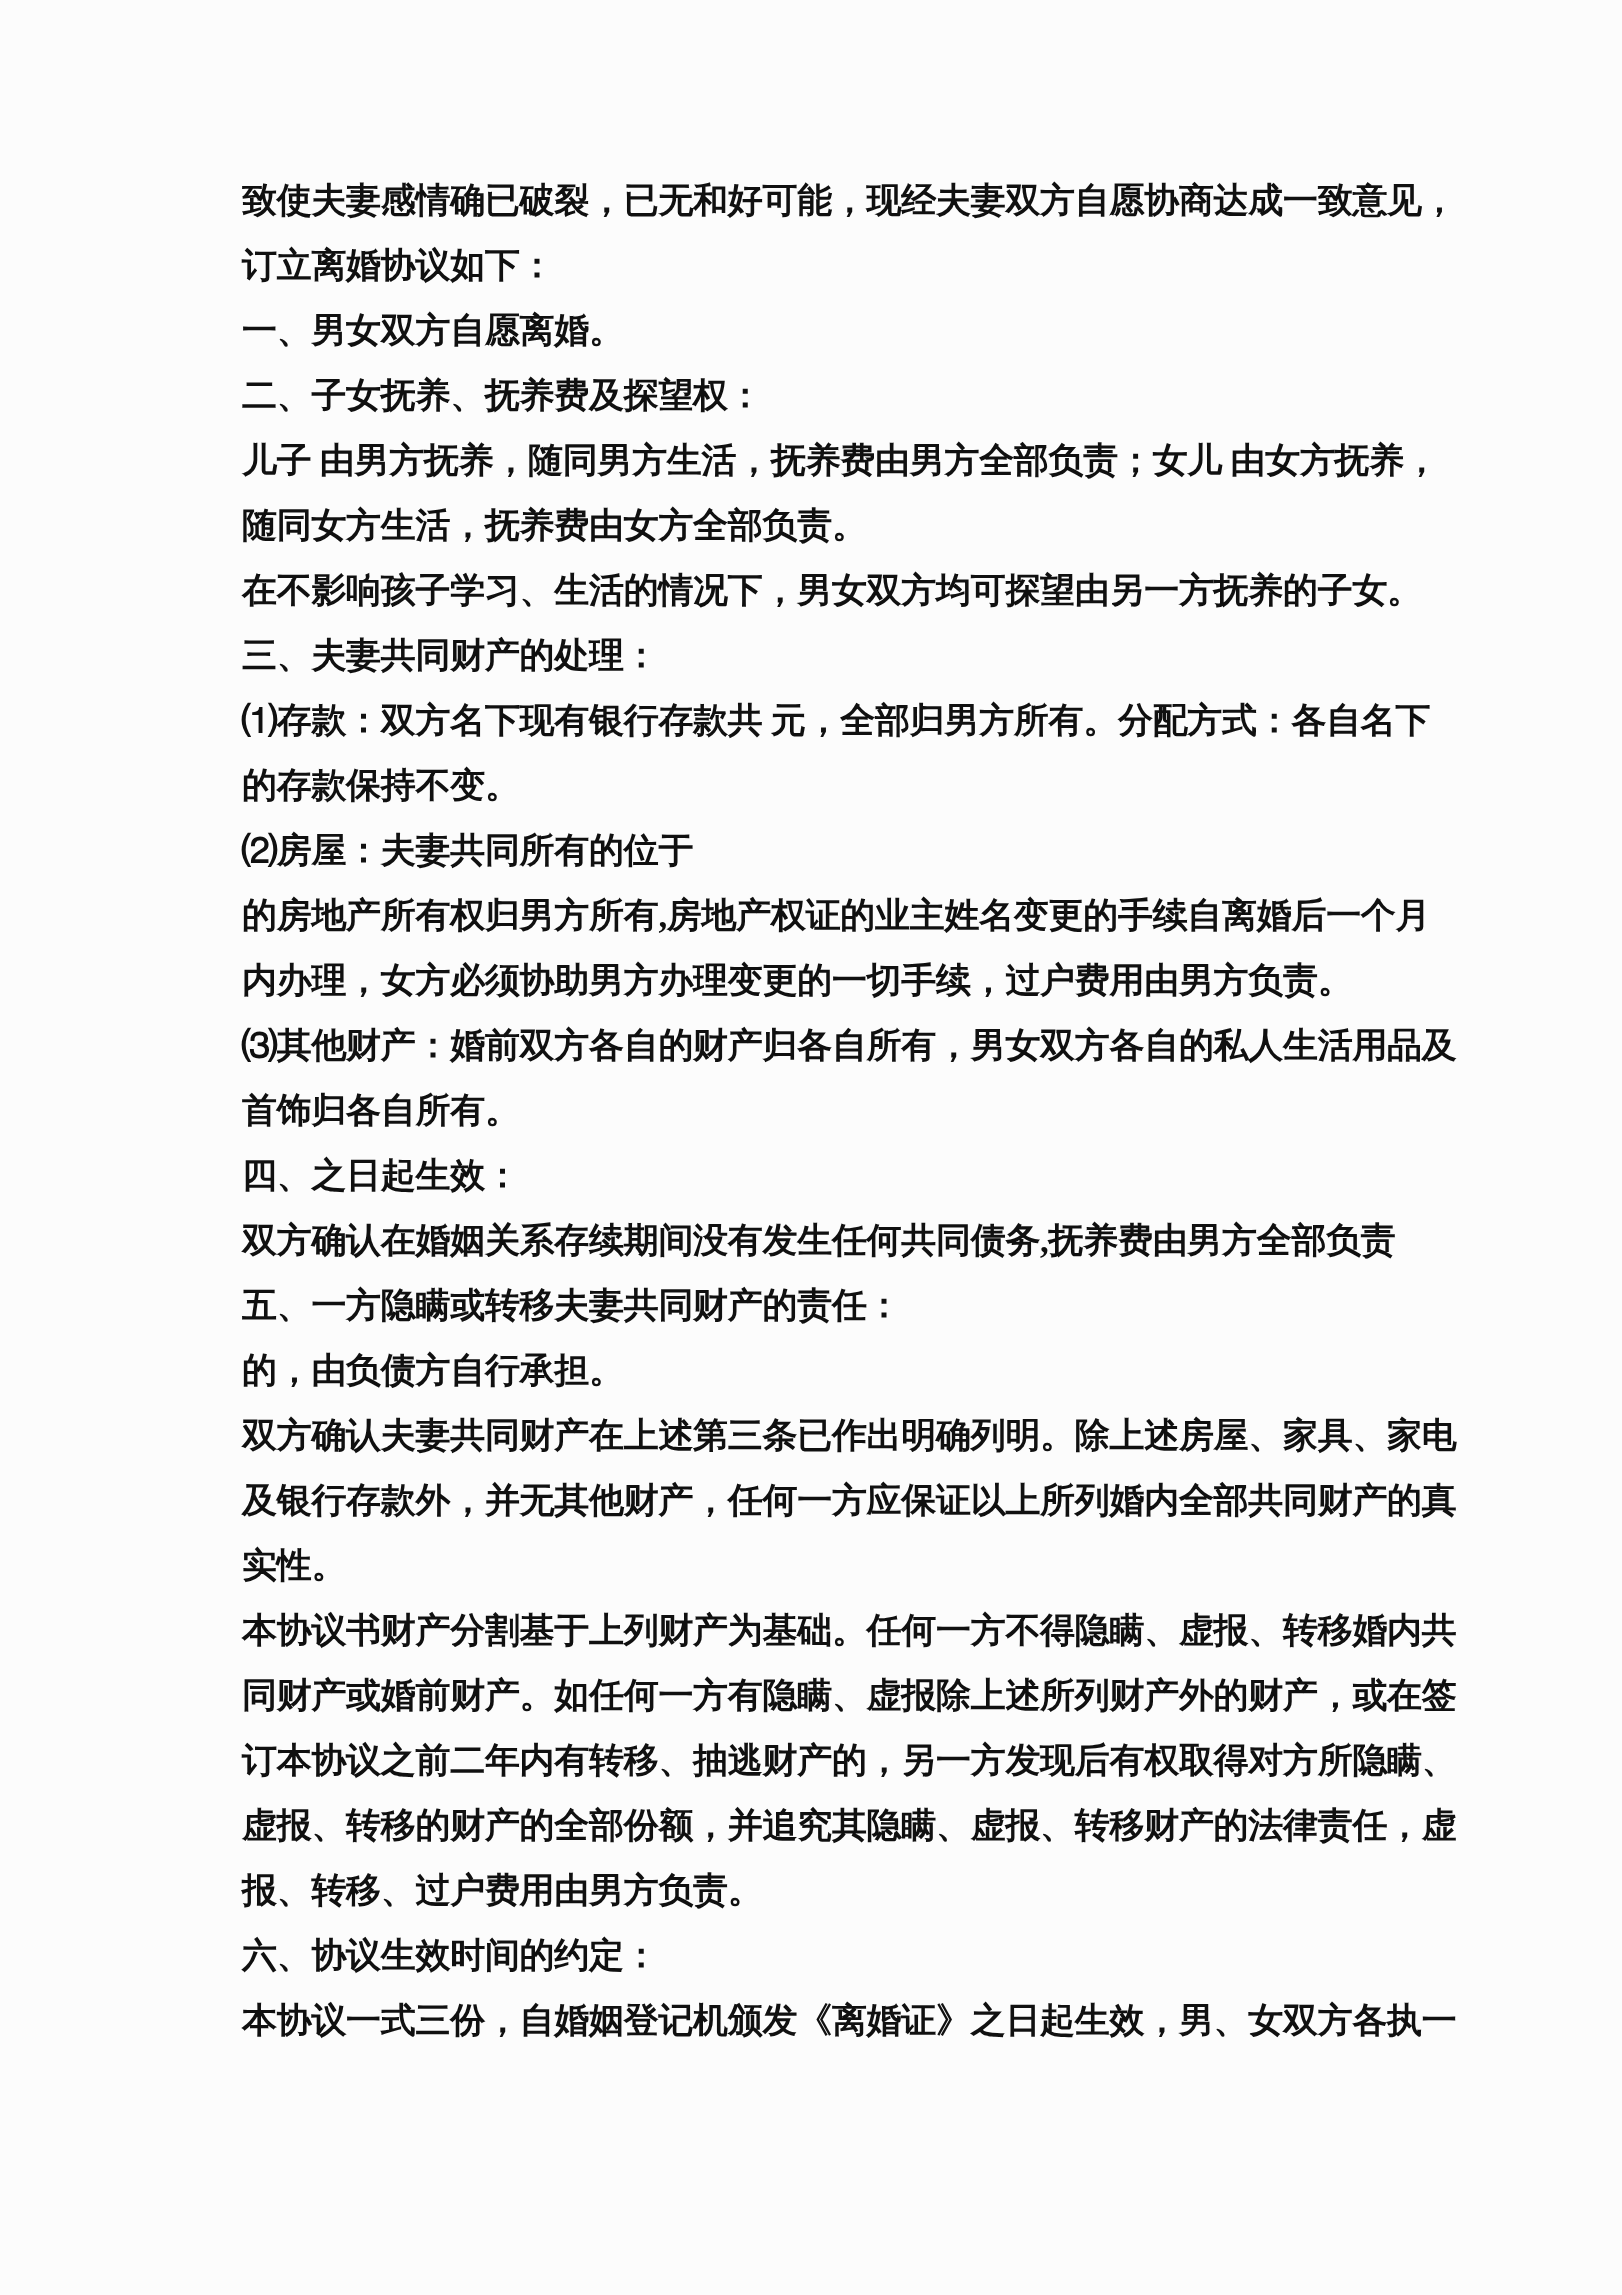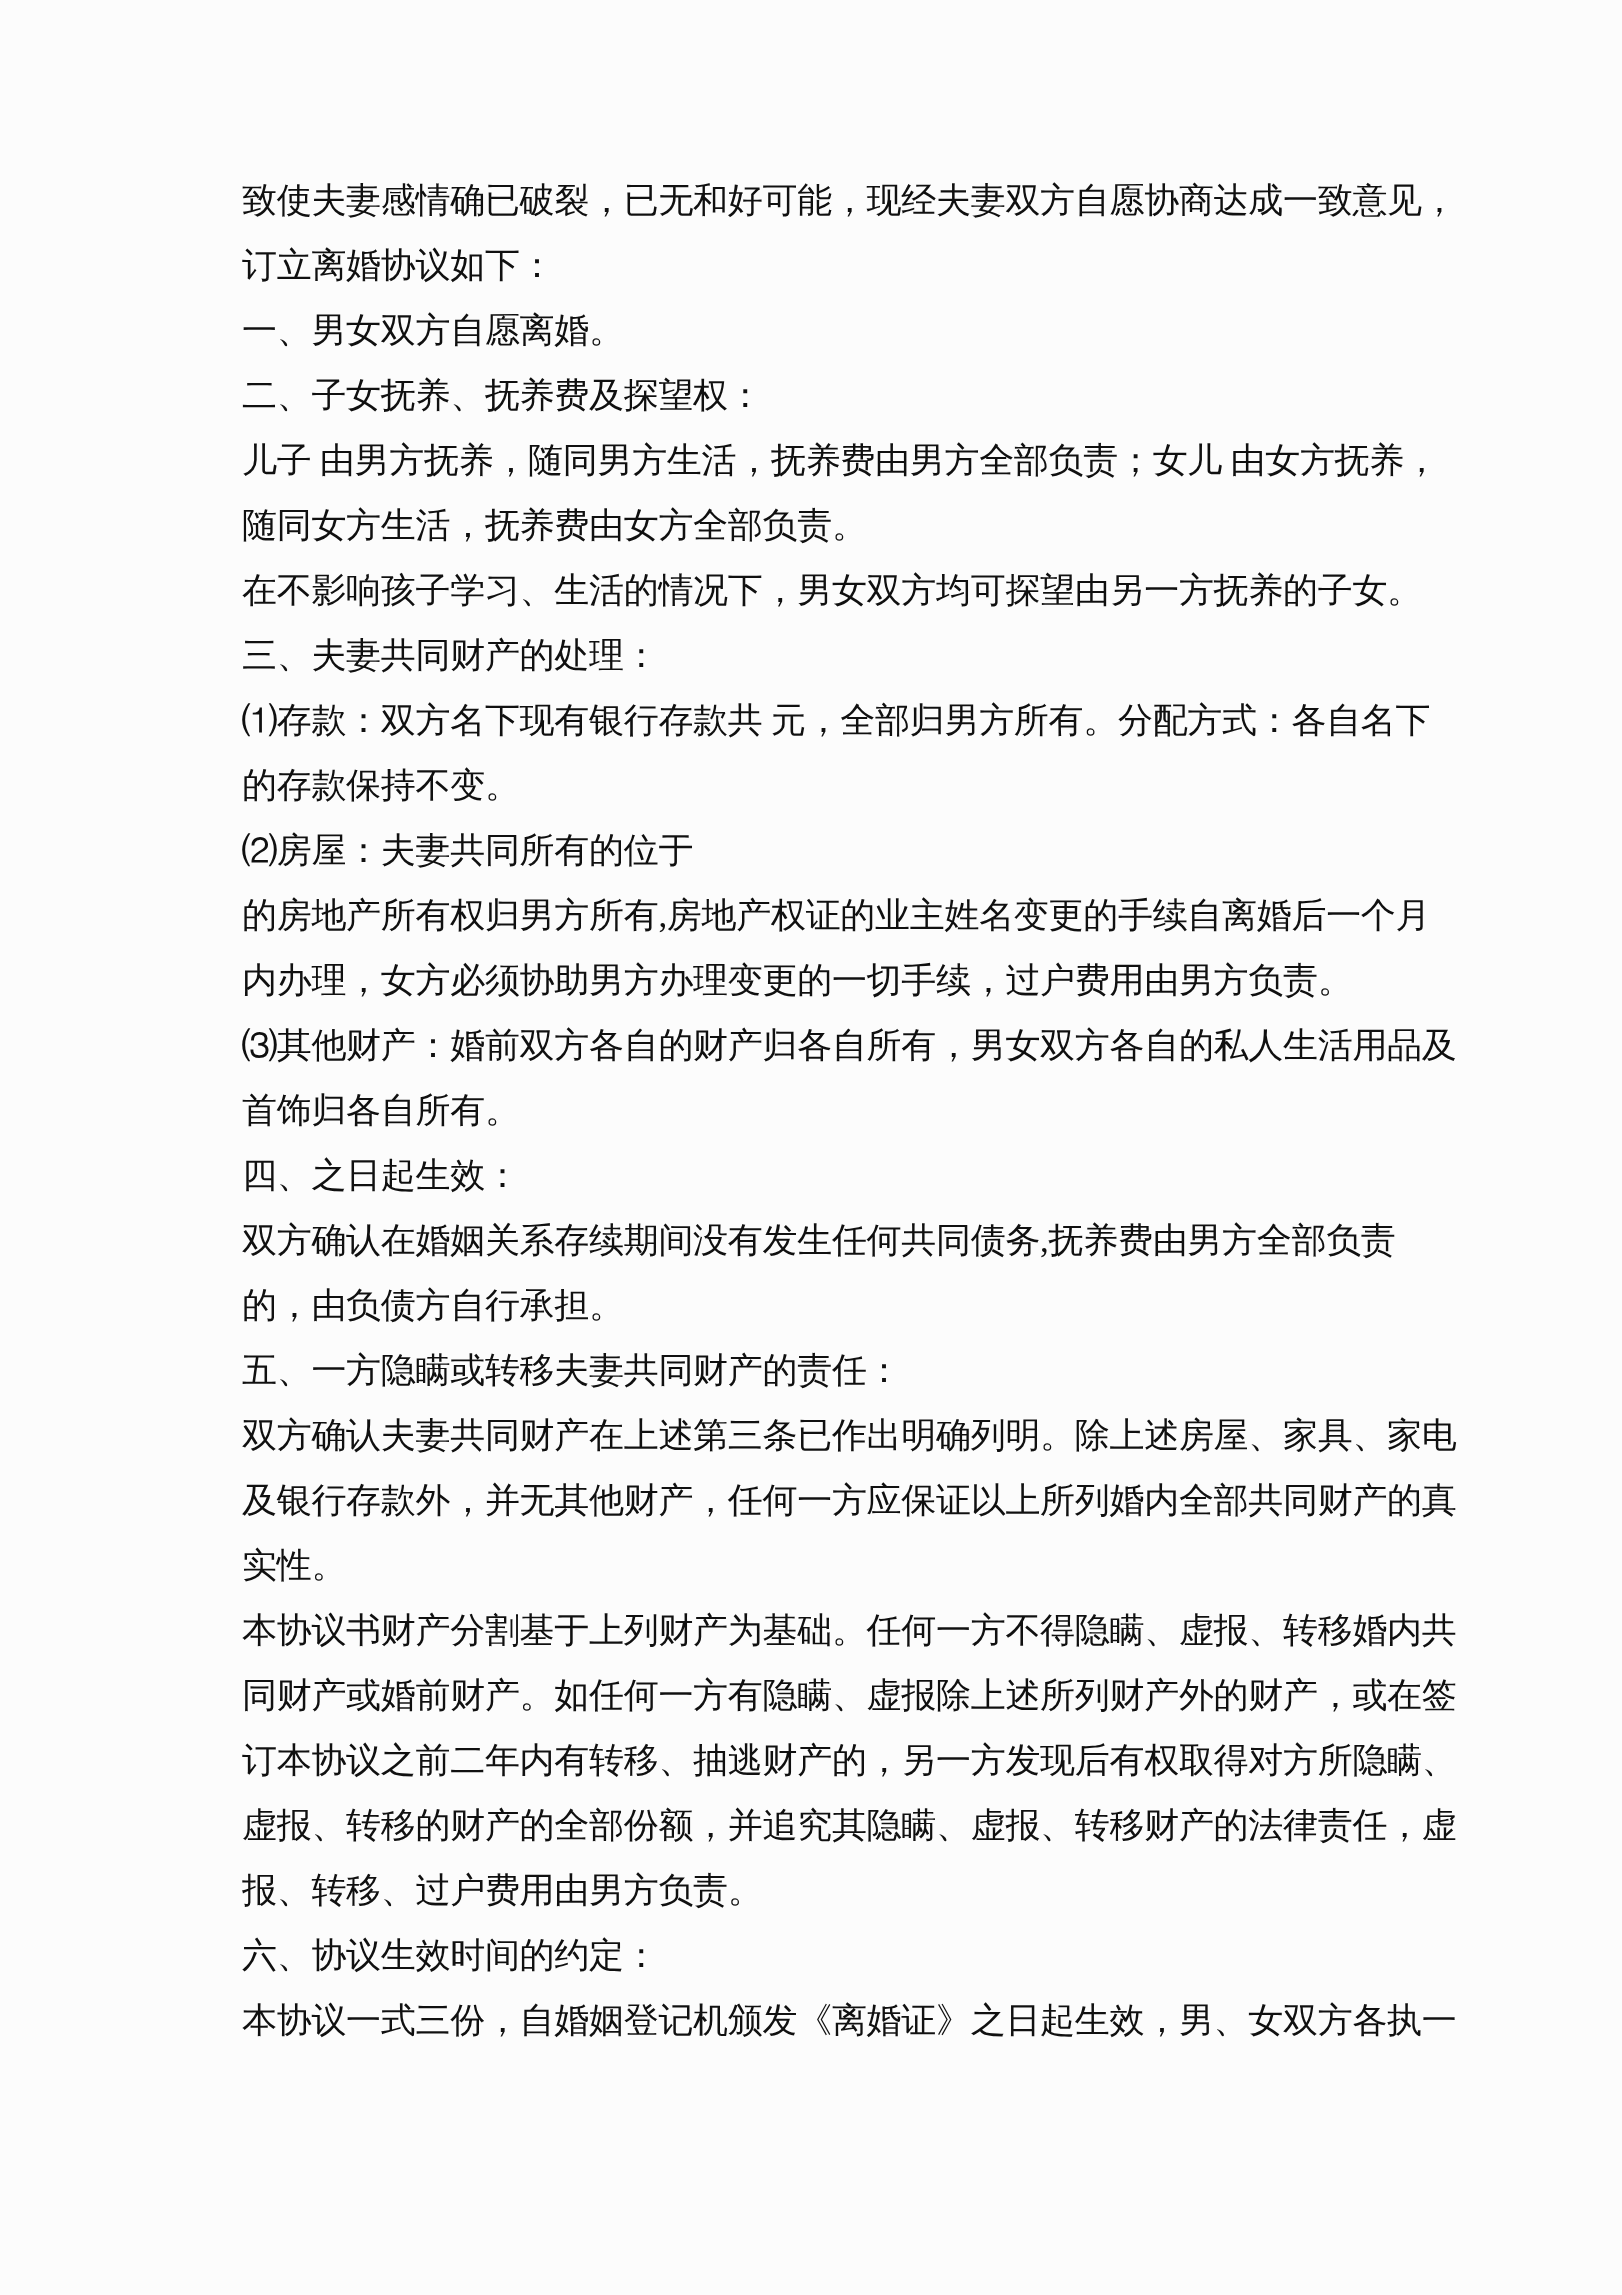--- a/index.html
+++ b/index.html
@@ -20,21 +20,21 @@
     background: #fcfcfc;
   }
   .doc-line {
     font-family: "Liberation Serif", "DejaVu Serif", serif;
     font-size: 35px;
     line-height: 65px;
     height: 65px;
     color: #101010;
     letter-spacing: -0.3px;
     white-space: pre;
-    font-weight: 400;
+    font-weight: 700;
   }
 </style>
 </head>
 <body>
 
 <div class="page">
   <div class="doc-line">致使夫妻感情确已破裂，已无和好可能，现经夫妻双方自愿协商达成一致意见，</div>
   <div class="doc-line">订立离婚协议如下：</div>
   <div class="doc-line">一、男女双方自愿离婚。</div>
   <div class="doc-line">二、子女抚养、抚养费及探望权：</div>
@@ -44,22 +44,22 @@
   <div class="doc-line">三、夫妻共同财产的处理：</div>
   <div class="doc-line">⑴存款：双方名下现有银行存款共 元，全部归男方所有。分配方式：各自名下</div>
   <div class="doc-line">的存款保持不变。</div>
   <div class="doc-line">⑵房屋：夫妻共同所有的位于</div>
   <div class="doc-line">的房地产所有权归男方所有,房地产权证的业主姓名变更的手续自离婚后一个月</div>
   <div class="doc-line">内办理，女方必须协助男方办理变更的一切手续，过户费用由男方负责。</div>
   <div class="doc-line">⑶其他财产：婚前双方各自的财产归各自所有，男女双方各自的私人生活用品及</div>
   <div class="doc-line">首饰归各自所有。</div>
   <div class="doc-line">四、之日起生效：</div>
   <div class="doc-line">双方确认在婚姻关系存续期间没有发生任何共同债务,抚养费由男方全部负责</div>
+  <div class="doc-line">五、一方隐瞒或转移夫妻共同财产的责任：</div>
   <div class="doc-line">的，由负债方自行承担。</div>
-  <div class="doc-line">五、一方隐瞒或转移夫妻共同财产的责任：</div>
   <div class="doc-line">双方确认夫妻共同财产在上述第三条已作出明确列明。除上述房屋、家具、家电</div>
   <div class="doc-line">及银行存款外，并无其他财产，任何一方应保证以上所列婚内全部共同财产的真</div>
   <div class="doc-line">实性。</div>
   <div class="doc-line">本协议书财产分割基于上列财产为基础。任何一方不得隐瞒、虚报、转移婚内共</div>
   <div class="doc-line">同财产或婚前财产。如任何一方有隐瞒、虚报除上述所列财产外的财产，或在签</div>
   <div class="doc-line">订本协议之前二年内有转移、抽逃财产的，另一方发现后有权取得对方所隐瞒、</div>
   <div class="doc-line">虚报、转移的财产的全部份额，并追究其隐瞒、虚报、转移财产的法律责任，虚</div>
   <div class="doc-line">报、转移、过户费用由男方负责。</div>
   <div class="doc-line">六、协议生效时间的约定：</div>
   <div class="doc-line">本协议一式三份，自婚姻登记机颁发《离婚证》之日起生效，男、女双方各执一</div>

